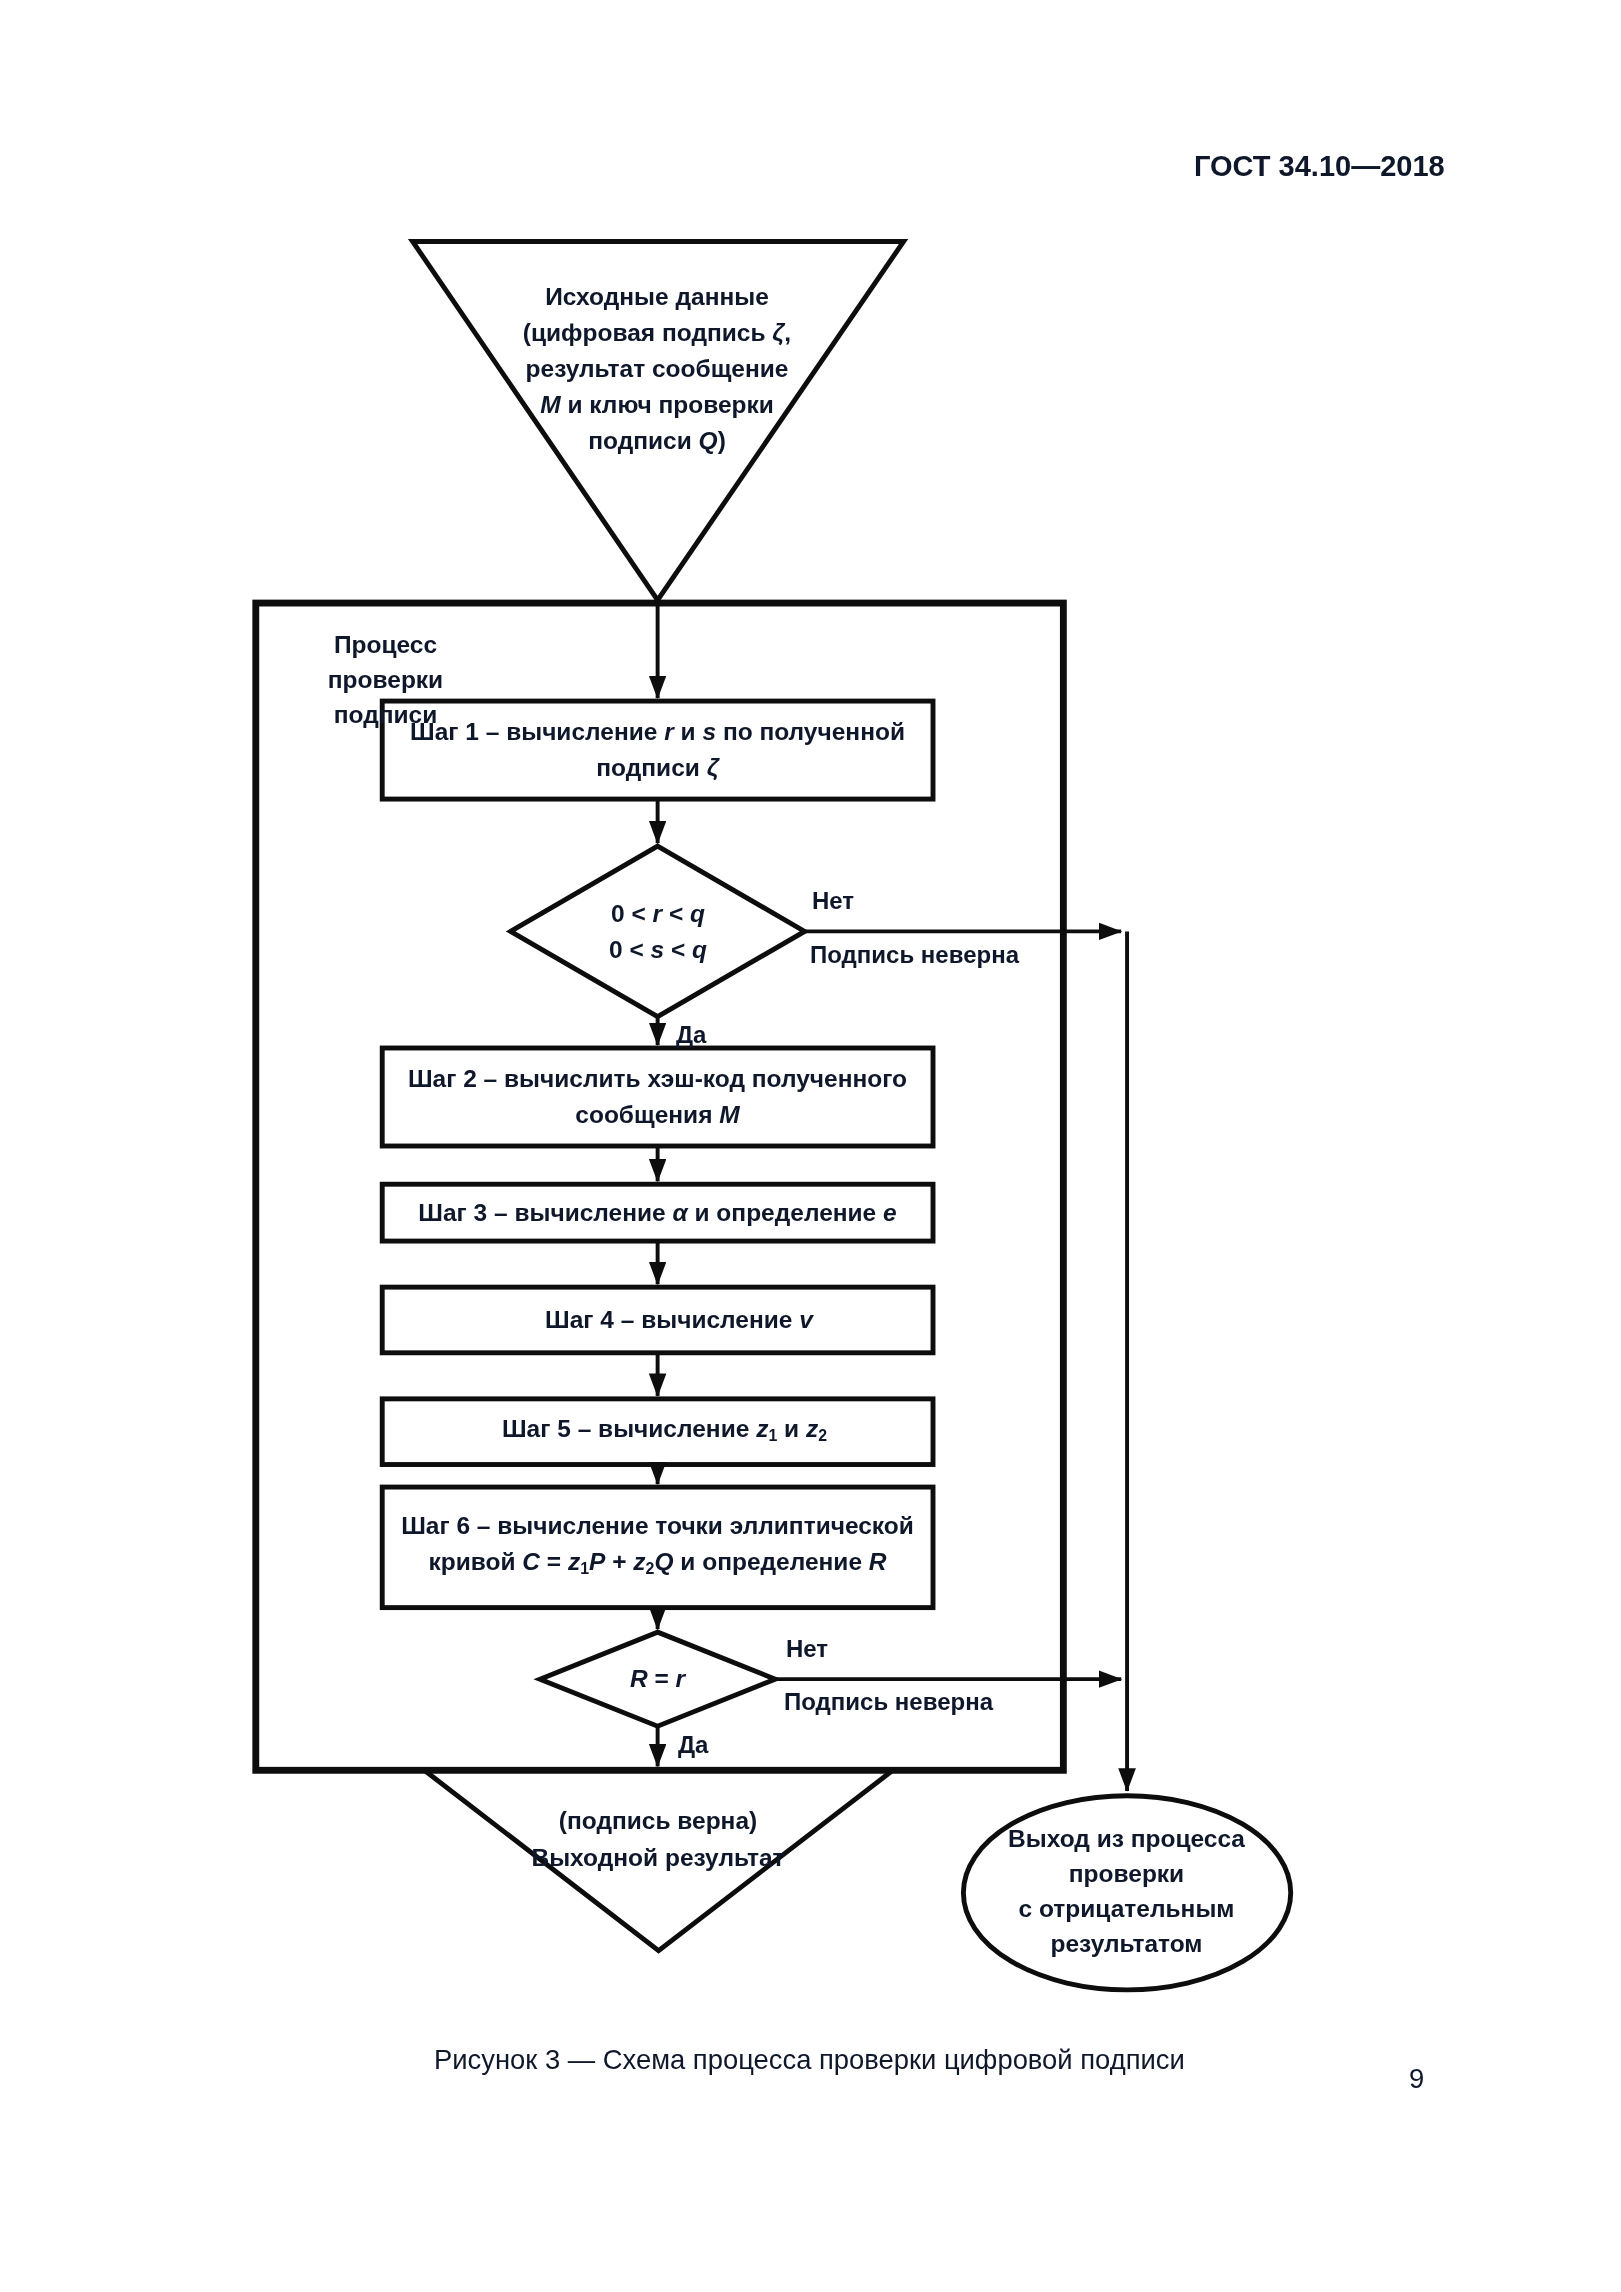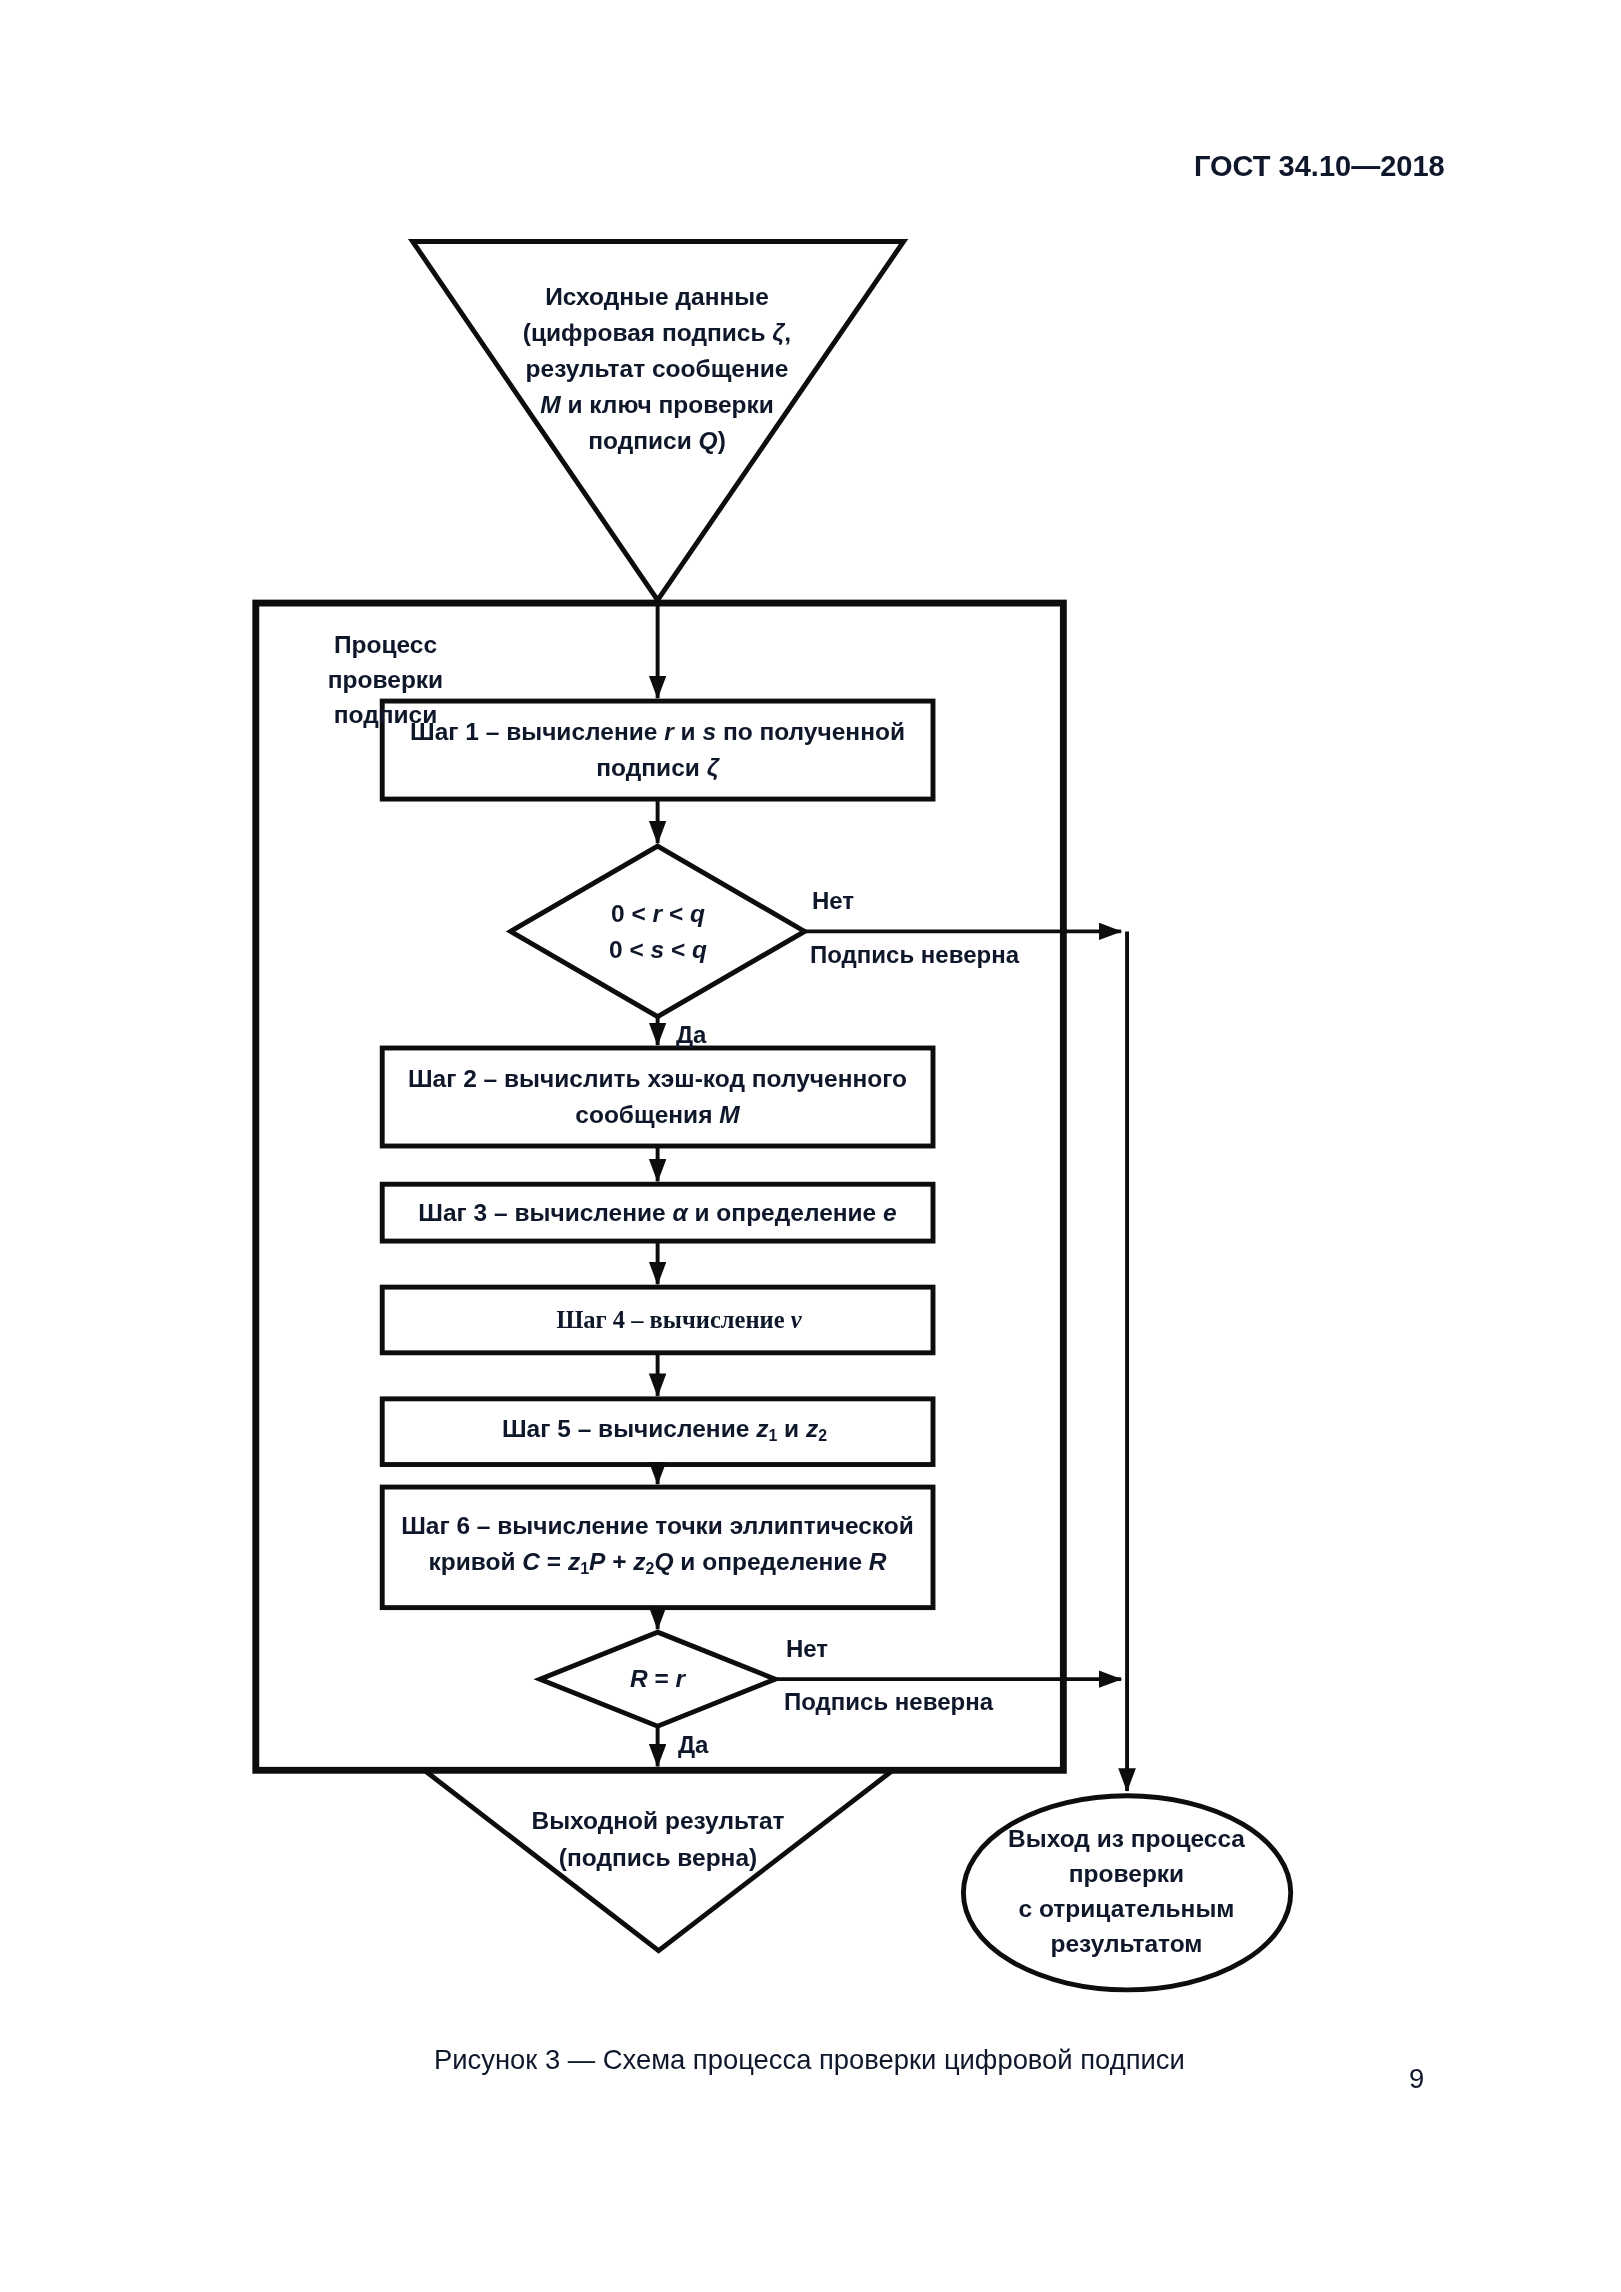--- a/index.html
+++ b/index.html
@@ -106,21 +106,21 @@
 
   <div class="node-text" style="left:385px; top:1048px; width:545px; height:98px;">
     <span class="line"><span>Шаг 2 – вычислить хэш-код полученного</span></span>
     <span class="line"><span>сообщения </span><span class="it">M</span></span>
   </div>
 
   <div class="node-text" style="left:385px; top:1184px; width:545px; height:57px;">
     <span class="line"><span>Шаг 3 – вычисление </span><span class="it">α</span><span> и определение </span><span class="it">e</span></span>
   </div>
 
-  <div class="node-text" style="left:385px; top:1287px; width:588px; height:66px;font-family:Liberation Serif, serif;">
+  <div class="node-text" style="left:385px; top:1287px; width:588px; height:66px;">
     <span class="line"><span>Шаг 4 – вычисление </span><span class="it">v</span></span>
   </div>
 
   <div class="node-text" style="left:385px; top:1399px; width:559px; height:66px;">
     <span class="line"><span>Шаг 5 – вычисление </span><span class="it">z</span><span class="sub">1</span><span> и </span><span class="it">z</span><span class="sub">2</span></span>
   </div>
 
   <div class="node-text" style="left:385px; top:1487px; width:545px; height:121px;">
     <span class="line"><span>Шаг 6 – вычисление точки эллиптической</span></span>
     <span class="line"><span>кривой </span><span class="it">C</span><span> = </span><span class="it">z</span><span class="sub">1</span><span class="it">P</span><span> + </span><span class="it">z</span><span class="sub">2</span><span class="it">Q</span><span> и определение </span><span class="it">R</span></span>
@@ -128,22 +128,22 @@
 
   <div class="node-text" style="left:540px; top:1632px; width:235px; height:94px;">
     <span class="line"><span class="it">R</span><span> = </span><span class="it">r</span></span>
   </div>
 
   <div class="t branch-label" style="left:786px; top:1635px;">Нет</div>
   <div class="t branch-label" style="left:784px; top:1688px;">Подпись неверна</div>
   <div class="t branch-label" style="left:678px; top:1731px;">Да</div>
 
   <div class="stack" style="left:413px; top:1802px; width:490px; line-height:37px;">
+    <span class="line"><span>(подпись верна)</span></span>
     <span class="line"><span>Выходной результат</span></span>
-    <span class="line"><span>(подпись верна)</span></span>
   </div>
 
   <div class="stack" style="left:963px; top:1821px; width:327px; line-height:35px;">
     <span class="line"><span>Выход из процесса</span></span>
     <span class="line"><span>проверки</span></span>
     <span class="line"><span>с отрицательным</span></span>
     <span class="line"><span>результатом</span></span>
   </div>
 
   <div class="t caption-text" style="left:434px; top:2044px;">Рисунок 3 — Схема процесса проверки цифровой подписи</div>

